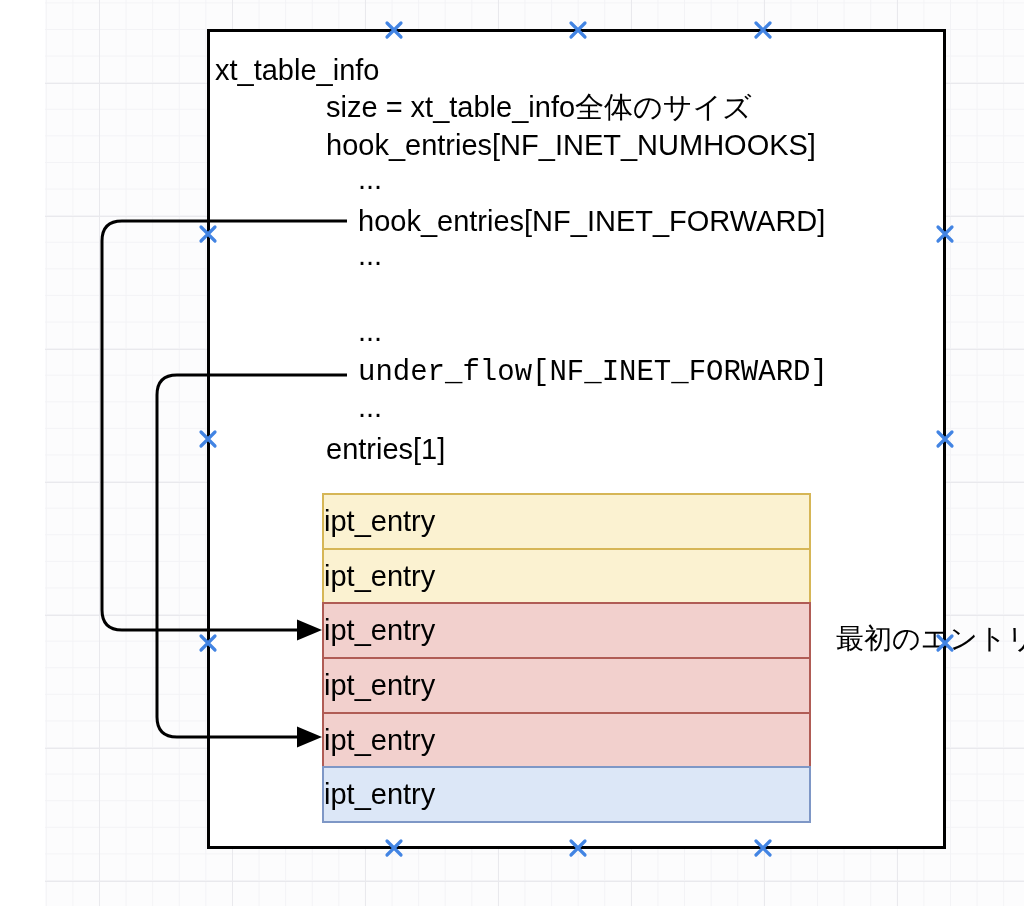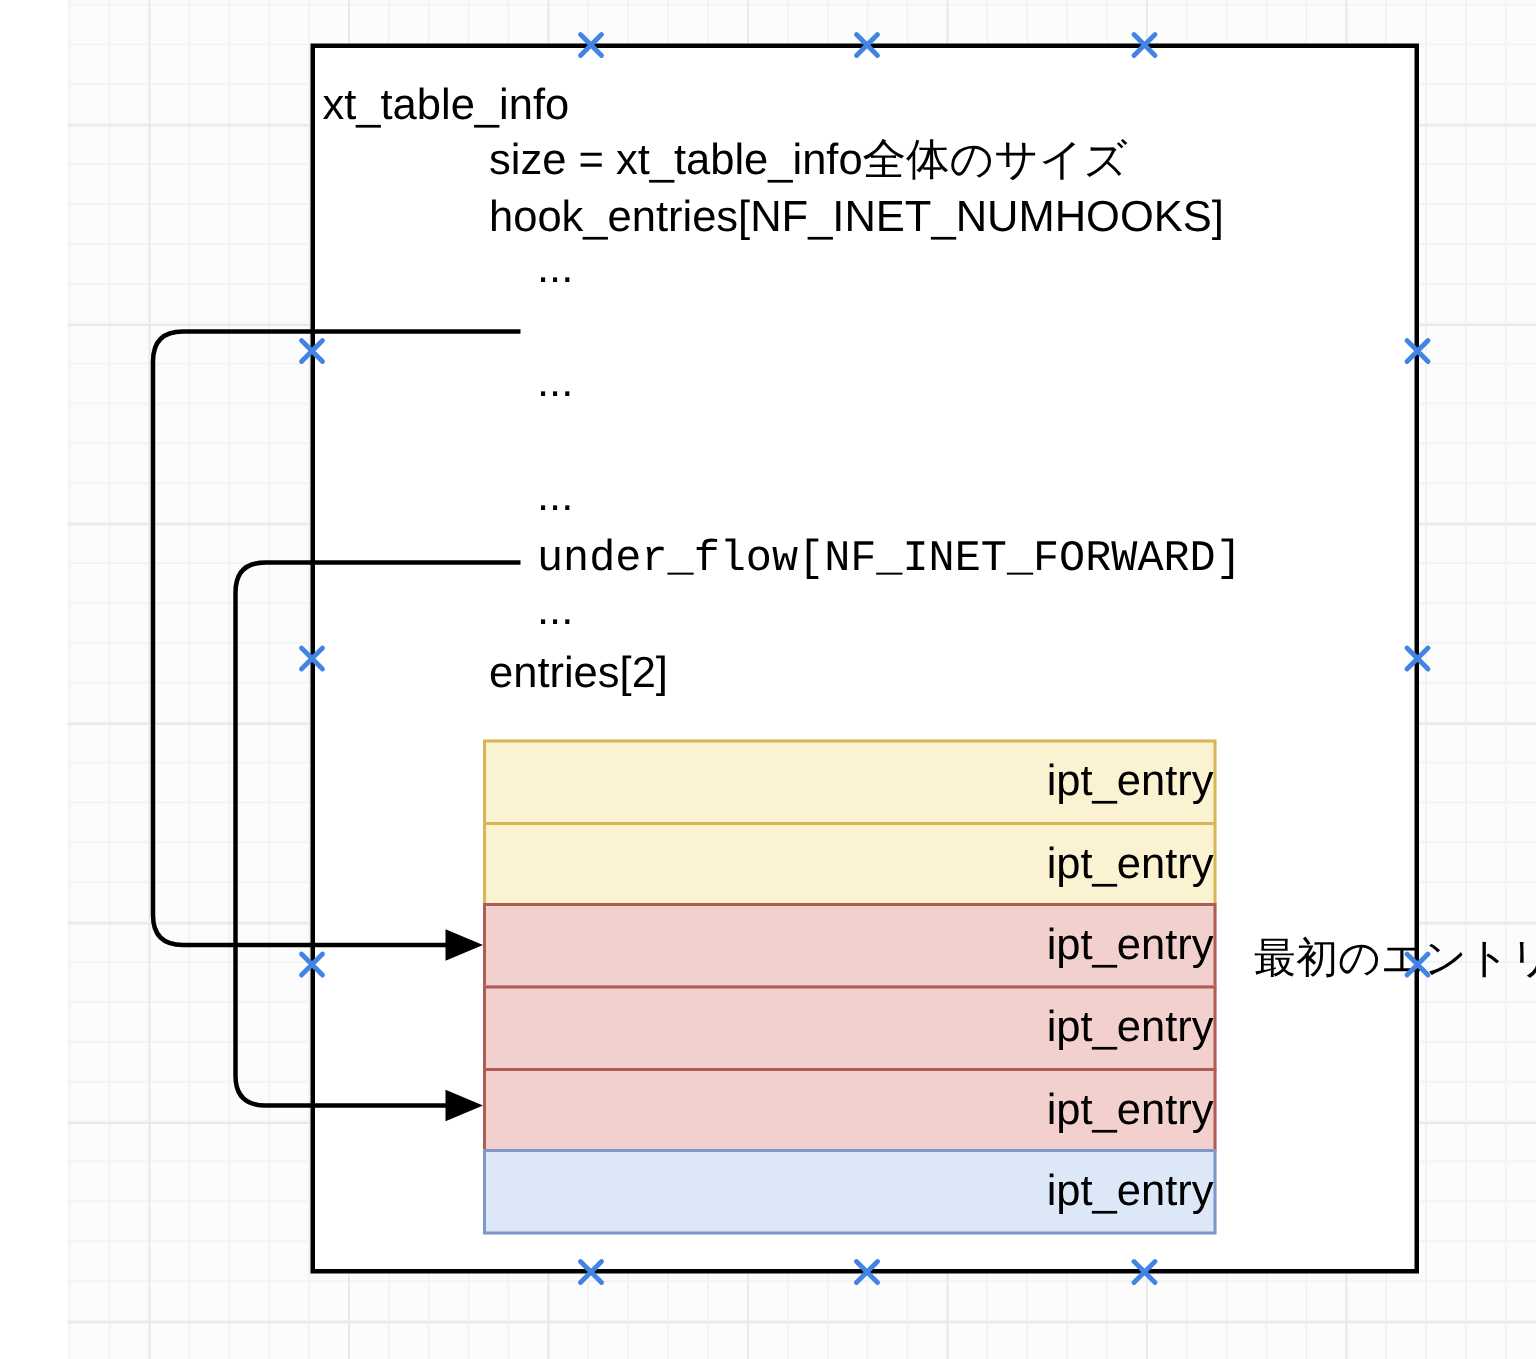--- a/index.html
+++ b/index.html
@@ -31,21 +31,21 @@
   .field{height:38px;}
   .ind1{left:281px;}
   .ind2{left:313px;}
   .f0{top:88px;}  .f1{top:126px;} .f2{top:160px;} .f3{top:202px;} .f4{top:236px;}
   .f5{top:278px;} .f6{top:312px;} .f7{top:354px;font-family:Liberation Mono, monospace;} .f8{top:388px;} .f9{top:430px;}
   .entries-stack{
     position:absolute;left:277px;top:493px;width:489px;height:330px;
     display:flex;flex-direction:column;
   }
   .entry-row{
-    flex:1;display:flex;align-items:center;justify-content:flex-end;
+    flex:1;display:flex;align-items:center;justify-content:flex-start;
     border:2px solid #000;box-sizing:border-box;
   }
   .entry-row + .entry-row{margin-top:-2px;}
   .entry-label{font-size:29px;color:#000;}
   .annotation{position:absolute;font-size:28px;color:#000;white-space:nowrap;}
   .anno-first{left:791px;top:620px;}
   .anno-last{left:791px;top:729px;}
   .overlay{position:absolute;left:0;top:0;width:1024px;height:906px;}
 </style>
 </head>
@@ -53,25 +53,26 @@
 
 <div class="canvas">
 
   <div class="struct-rect"></div>
 
   <div class="txt struct-title">xt_table_info</div>
 
   <div class="txt field ind1 f0">size = xt_table_info全体のサイズ</div>
   <div class="txt field ind1 f1">hook_entries[NF_INET_NUMHOOKS]</div>
   <div class="txt field ind2 f2">...</div>
+  <div class="txt field ind2 f3">hook_entries[NF_INET_FORWARD]</div>
   <div class="txt field ind2 f4">...</div>
   <div class="txt field ind2 f6">...</div>
   <div class="txt field ind2 f7">under_flow[NF_INET_FORWARD]</div>
   <div class="txt field ind2 f8">...</div>
-  <div class="txt field ind1 f9">entries[2]</div>
+  <div class="txt field ind1 f9">entries[1]</div>
 
   <div class="entries-stack">
     <div class="entry-row" style="background-color: rgb(251, 242, 209); border-color: rgb(214, 182, 86);">
       <span class="entry-label">ipt_entry</span>
     </div>
     <div class="entry-row" style="background-color: rgb(251, 242, 209); border-color: rgb(214, 182, 86);">
       <span class="entry-label">ipt_entry</span>
     </div>
     <div class="entry-row" style="background-color: rgb(242, 208, 205); border-color: rgb(176, 92, 85);">
       <span class="entry-label">ipt_entry</span>

